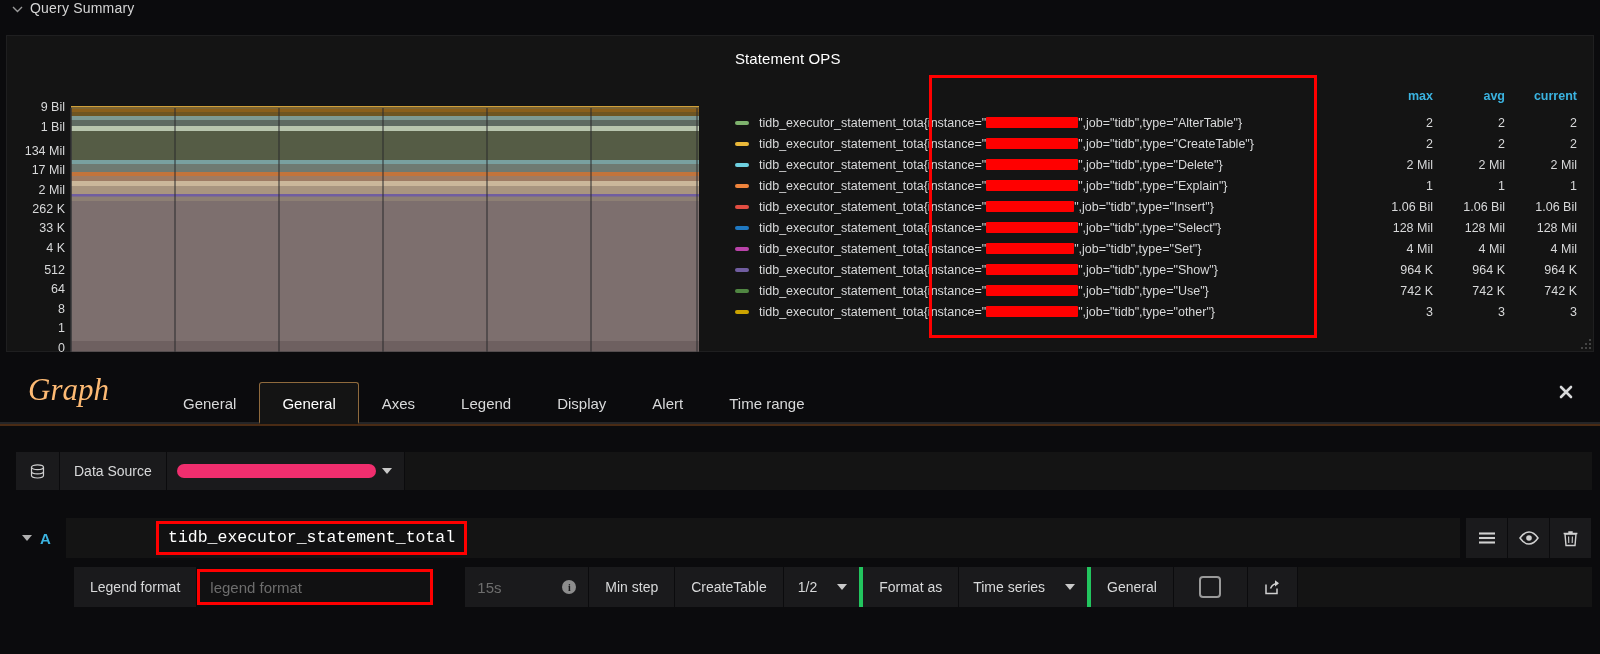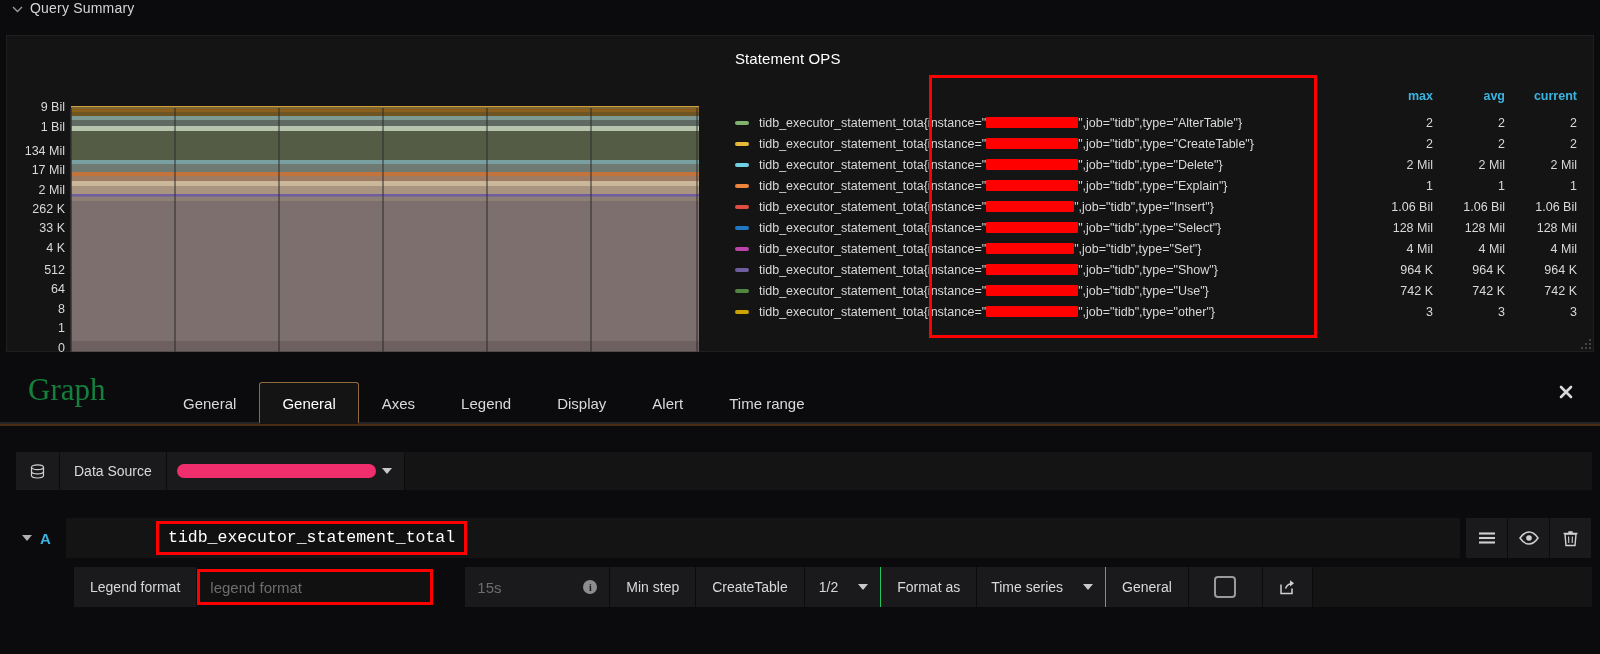--- a/index.html
+++ b/index.html
@@ -95,22 +95,23 @@
 
   
   .editor { position: relative; background: #0b0b0d; }
   .tabbar {
     height: 72px; display: flex; align-items: flex-end;
     border-bottom: 2px solid #252527;
     position: relative;
   }
   .graph-word {
     font-family: "Liberation Serif", serif;
+    font-style: italic;
     font-size: 31px;
-    color: #15803d;
+    color: #fdba74;
     padding: 0 0 14px 28px;
     width: 160px;
   }
   .tabs { display: flex; align-items: flex-end; height: 100%; justify-content: flex-end; }
   .tab {
     font-size: 15px; color: #d8d9da;
     padding: 0 22px;
     height: 42px; line-height: 42px;
     cursor: pointer;
     border: 1px solid transparent;
@@ -222,36 +223,36 @@
     white-space: nowrap;
   }
   .lf-input {
     background: #111112; border: 3px solid #ff0000;
     height: 36px; width: 236px; margin: 2px 0;
     display: flex; align-items: center; padding: 0 10px;
     color: #6d6d6d; font-size: 15px;
   }
   .gap { width: 32px; }
   .minstep {
-    background: #1a1a1c; height: 40px; width: 145px;
+    background: #1a1a1c; height: 40px; width: 124px;
     display: flex; align-items: center; justify-content: space-between;
     padding: 0 12px; color: #6d6d6d; font-size: 15px;
     border-right: 1px solid #0b0b0d;
   }
   .info-ic {
     width: 14px; height: 14px; border-radius: 50%;
     background: #8d8d8d; color: #1a1a1c;
     font-size: 10px; font-weight: 700; font-family: "Liberation Serif", serif;
     display: flex; align-items: center; justify-content: center;
   }
   .opt-select {
     background: #1a1a1c; height: 40px;
     display: flex; align-items: center; gap: 14px;
     padding: 0 12px 0 14px; font-size: 14px; color: #d8d9da; cursor: pointer;
-    border-right: 1px solid #22c55e;
+    border-right: 4px solid #22c55e;
   }
   .chk {
     width: 22px; height: 22px; border: 2px solid #9a9a9a; border-radius: 4px;
     background: transparent;
   }
   .chk-seg {
     background: #1a1a1c; height: 40px; width: 74px;
     display: flex; align-items: center; justify-content: center;
     border-right: 1px solid #0b0b0d; cursor: pointer;
   }

